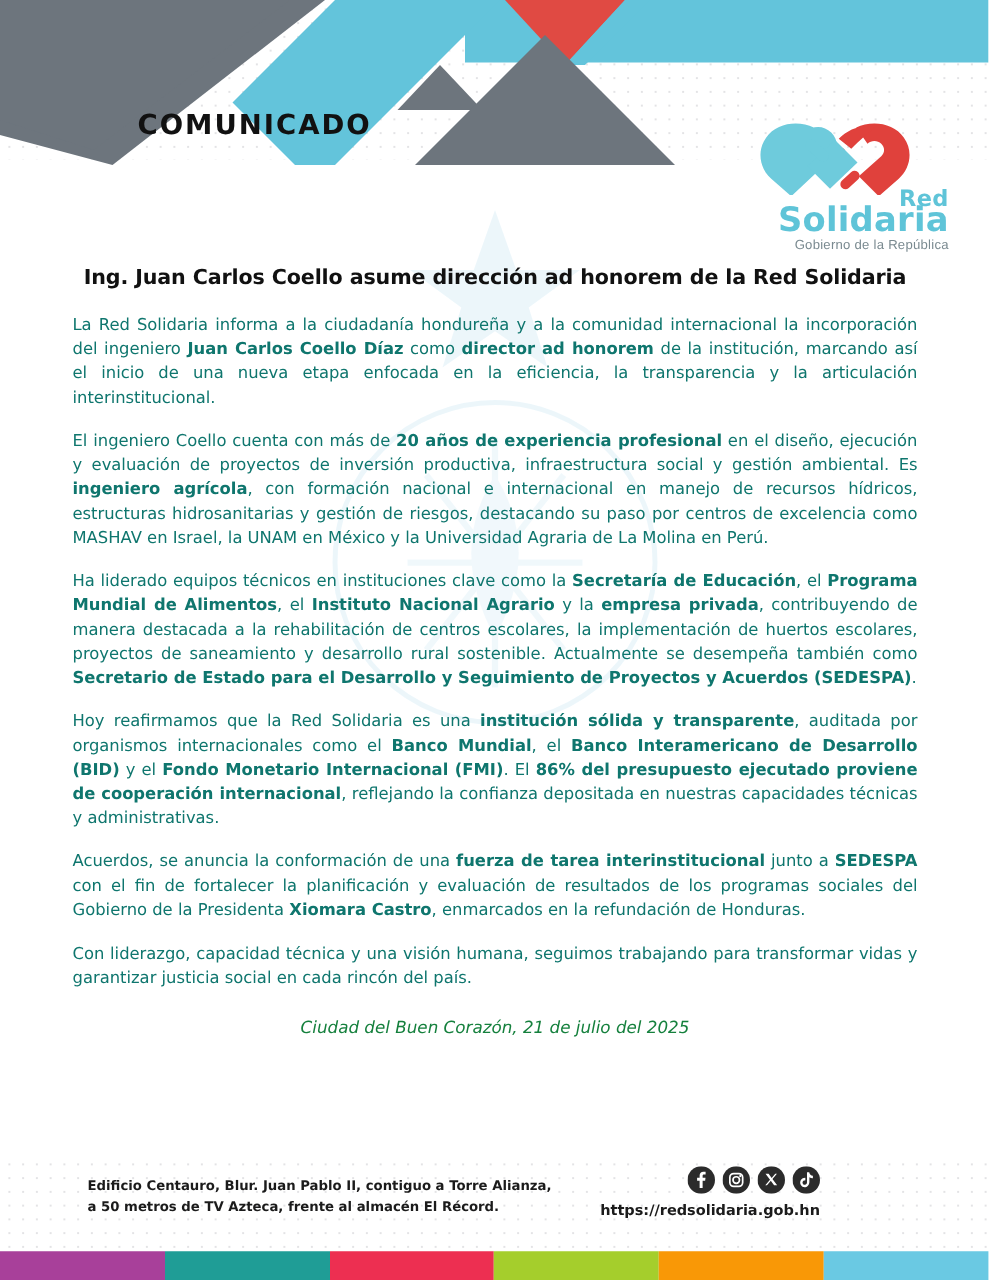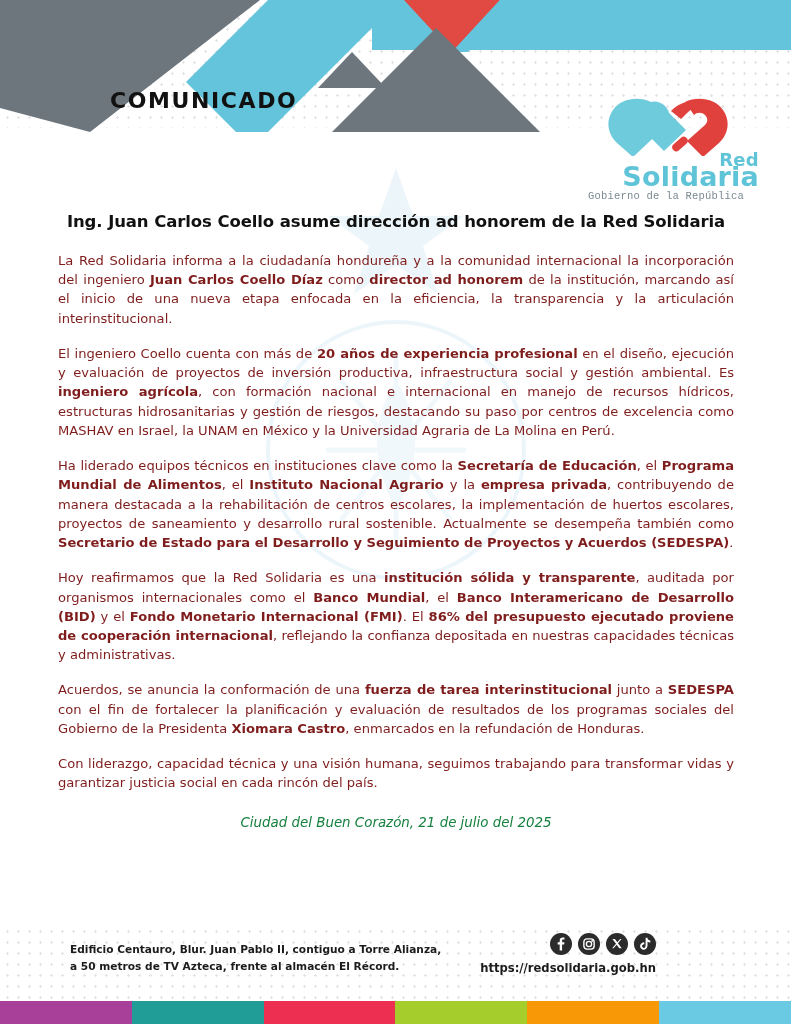--- a/index.html
+++ b/index.html
@@ -70,23 +70,23 @@
     font-family:"DejaVu Sans", sans-serif;
     font-weight:bold;
     line-height:.92;
     text-align:right;
     padding-right:4px;
   }
   .logo .w1{font-size:18px;letter-spacing:.3px;}
   .logo .w2{font-size:27px;letter-spacing:.2px;}
   .logo .sub{
     margin-top:1px;
-    text-align:center;padding-right:4px;
+    text-align:right;padding-right:4px;
     color:#7a8a90;
-    font-family:Liberation Mono, monospace;
+    font-family:Liberation Sans, sans-serif;
     font-size:10.5px;
     letter-spacing:.2px;
   }
 
   
   .content{
     position:absolute;left:58px;top:212px;width:676px;
     z-index:5;
     color:#1b1b1b;
   }
@@ -98,21 +98,21 @@
     text-align:center;
     letter-spacing:-0.1px;
     color:#111;
   }
   p.para{
     margin:0 0 16px 0;
     font-family:"DejaVu Sans", sans-serif;
     font-size:13.1px;
     line-height:1.47;
     text-align:justify;
-    color:#7f1d1d;
+    color:#0f766e;
   }
   p.para b{font-weight:bold;}
   p.closing{
     margin:22px 0 0 0;
     text-align:center;
     font-family:"DejaVu Sans", sans-serif;
     font-style:italic;
     font-size:13.4px;
     color:#15803d;
   }

